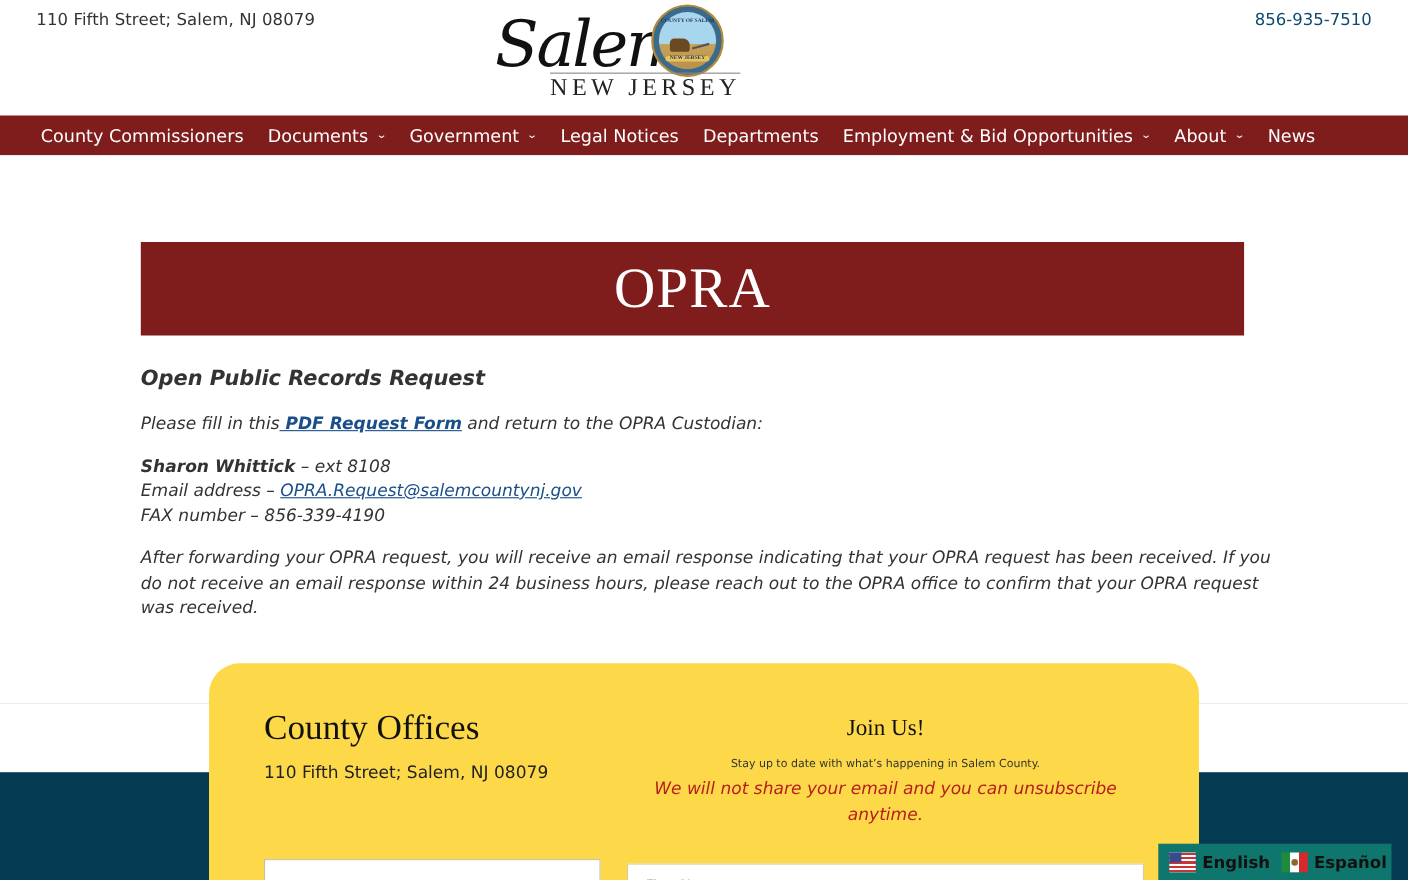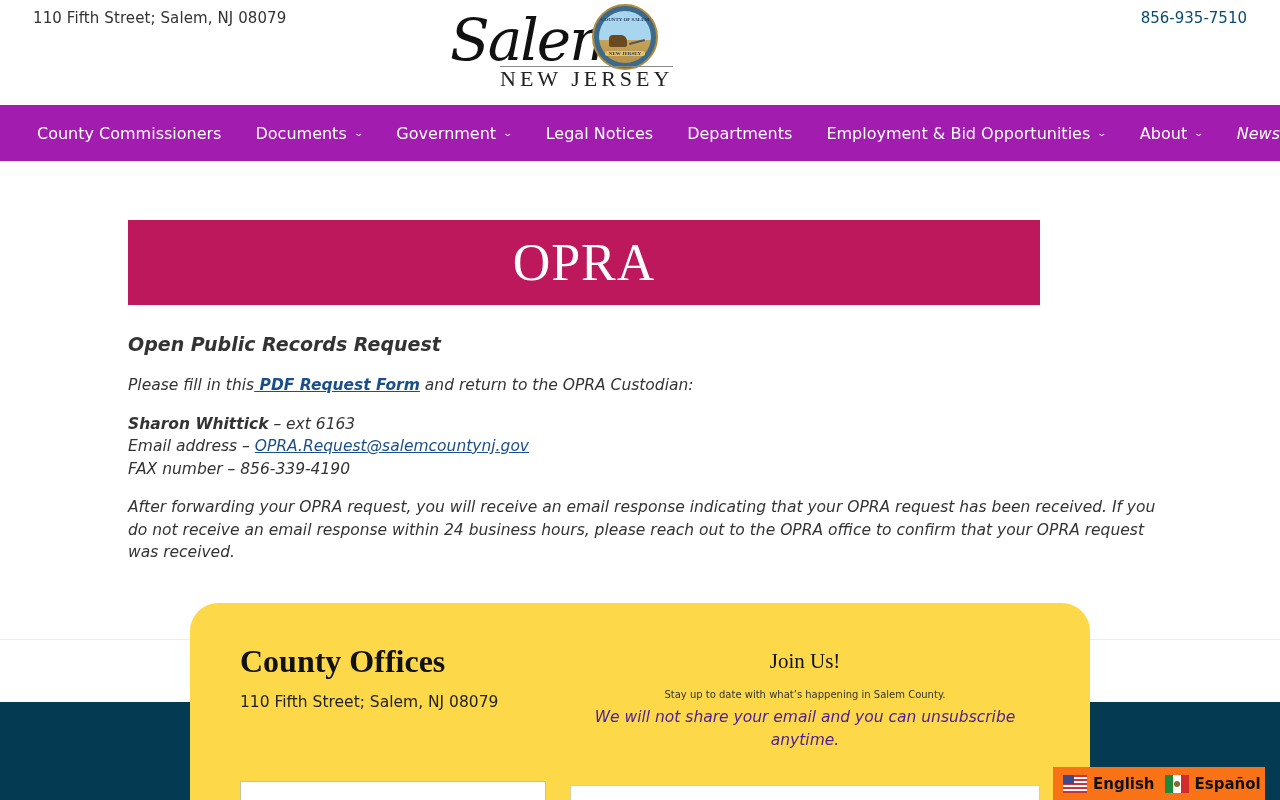--- a/index.html
+++ b/index.html
@@ -15,54 +15,54 @@
   .logo-text-right { position: absolute; left: 206px; top: 2px; font-family: "DejaVu Serif", serif; font-style: italic; font-size: 58px; color: #111; letter-spacing: -2px; }
   .logo-sub { position: absolute; left: 50px; top: 62px; font-family: "Liberation Serif", serif; font-size: 22px; letter-spacing: 4px; color: #222; border-top: 1px solid #888; padding-top: 0; line-height: 24px; }
   .seal { position: absolute; left: 142px; top: 0; width: 66px; height: 66px; border-radius: 50%; background: #3c6a8c; border: 2px solid #b08b3b; overflow: hidden; }
   .seal-inner { position: absolute; left: 5px; top: 5px; width: 52px; height: 52px; border-radius: 50%; background: linear-gradient(#a8d6ee 0%, #a8d6ee 55%, #c6a35a 55%, #b8914a 100%); }
   .seal-text { position: absolute; left: 0; top: 6px; width: 52px; text-align: center; font-family: "Liberation Serif", serif; font-size: 5px; font-weight: bold; line-height: 6px; color: #1a2f5a; }
   .seal-horse { position: absolute; left: 10px; top: 24px; width: 18px; height: 12px; background: #6b4a22; border-radius: 4px 6px 2px 2px; }
   .seal-plow { position: absolute; left: 30px; top: 30px; width: 16px; height: 2px; background: #555; transform: rotate(-15deg); }
   .seal-bottom { position: absolute; left: 6px; top: 40px; width: 40px; text-align: center; font-family: "Liberation Serif", serif; font-size: 5px; font-weight: bold; color: #1a2f5a; background: #e7c462; border-radius: 3px; }
 
   
-  .nav { position: absolute; top: 105px; left: 0; width: 1280px; height: 56px; background: #a21caf; display: flex; align-items: center; padding-left: 37px; justify-content: space-between; }
+  .nav { position: absolute; top: 105px; left: 0; width: 1280px; height: 36px; background: #7f1d1d; display: flex; align-items: center; padding-left: 37px; }
   .nav-item { color: #ffffff; font-size: 16px; margin-right: 22px; display: flex; align-items: center; white-space: nowrap; cursor: pointer; }
   .nav-item .chev { font-size: 9px; margin-left: 8px; display: inline-block; transform: scaleX(1.4); }
-  .nav-item.last { margin-right: 0; font-style: italic; }
+  .nav-item.last { margin-right: 0; }
 
   
-  .banner { position: absolute; left: 128px; top: 220px; width: 912px; height: 85px; background: #be185d; display: flex; align-items: center; justify-content: center; }
+  .banner { position: absolute; left: 128px; top: 220px; width: 1003px; height: 85px; background: #7f1d1d; display: flex; align-items: center; justify-content: center; }
   .banner h1 { font-family: "Liberation Serif", serif; font-weight: normal; color: #fff; font-size: 52px; letter-spacing: 1px; }
 
   
   .content { position: absolute; left: 128px; top: 330px; width: 1030px; font-size: 15.5px; line-height: 22.5px; color: #333; font-style: italic; }
   .content h2 { font-size: 19px; font-weight: bold; color: #333; margin-bottom: 16px; line-height: 28px; }
   .content p { margin-bottom: 16px; }
   .content a { color: #1a4f8a; text-decoration: underline; }
   .content a.bold { font-weight: bold; }
 
   
   .footer-line { position: absolute; left: 0; top: 639px; width: 1280px; height: 1px; background: #ececec; }
   .footer-dark { position: absolute; left: 0; top: 702px; width: 1280px; height: 98px; background: #043a52; }
   .yellow-card { position: absolute; left: 190px; top: 603px; width: 900px; height: 230px; background: #fdd94a; border-radius: 28px 28px 0 0; }
   .card-left { position: absolute; left: 50px; top: 40px; width: 310px; }
-  .card-left h3 { font-family: "Liberation Serif", serif; font-weight: bold; font-size: 32px; color: #111; line-height: 36px; margin-bottom: 10px; }
+  .card-left h3 { font-family: "Liberation Serif", serif; font-weight: normal; font-size: 32px; color: #111; line-height: 36px; margin-bottom: 10px; }
   .card-left .addr { font-size: 15.5px; color: #222; line-height: 26px; }
   .card-left .phone { font-size: 15.5px; color: #333; font-weight: bold; line-height: 26px; }
   .card-right { position: absolute; left: 380px; top: 40px; width: 470px; text-align: center; }
   .card-right h3 { font-family: "Liberation Serif", serif; font-weight: normal; font-size: 21px; color: #111; line-height: 36px; margin-bottom: 4px; }
   .card-right .sub { font-size: 10px; color: #333; line-height: 23px; }
-  .card-right .note { font-size: 15.5px; color: #4c1d95; font-style: italic; line-height: 23px; }
+  .card-right .note { font-size: 15.5px; color: #b91c1c; font-style: italic; line-height: 23px; }
   .input-left { position: absolute; left: 50px; top: 178px; width: 306px; height: 40px; background: #fff; border: 1px solid #c8c0a0; }
   .input-right { position: absolute; left: 380px; top: 182px; width: 470px; height: 40px; background: #fff; border: 1px solid #d8cf9a; font-size: 13px; color: #aaa; padding: 10px 16px; font-family: "DejaVu Sans", sans-serif; }
   .input-right::placeholder { color: #999; }
 
   
-  .lang { position: absolute; left: 1053px; top: 767px; width: 212px; height: 33px; background: #f97316; display: flex; align-items: center; padding-left: 10px; }
+  .lang { position: absolute; left: 1053px; top: 767px; width: 212px; height: 33px; background: #0f766e; display: flex; align-items: center; padding-left: 10px; }
   .lang-opt { display: flex; align-items: center; font-weight: bold; font-size: 15px; color: #111; margin-right: 10px; cursor: pointer; }
   .flag { width: 24px; height: 18px; margin-right: 6px; display: inline-block; }
   .flag-us { background: repeating-linear-gradient(#c8343a 0 2px, #fff 2px 4px); position: relative; }
   .flag-us::before { content: ""; position: absolute; left: 0; top: 0; width: 11px; height: 9px; background: #3b4a8c; }
   .flag-mx { background: linear-gradient(90deg, #1e8a3c 0 33%, #fff 33% 66%, #d32b2b 66% 100%); position: relative; }
   .flag-mx::before { content: ""; position: absolute; left: 9px; top: 6px; width: 6px; height: 6px; border-radius: 50%; background: #8a6a2a; }
 </style>
 </head>
 <body>
 
@@ -117,21 +117,21 @@
 <div class="banner">
   <h1>OPRA</h1>
 </div>
 
 <main class="content">
   <h2>Open Public Records Request</h2>
   <p>
     <span>Please fill in this</span><a class="bold" href="#"> PDF Request Form</a><span> and return to the OPRA Custodian:</span>
   </p>
   <p>
-    <strong>Sharon Whittick</strong><span> – ext 6163</span><br>
+    <strong>Sharon Whittick</strong><span> – ext 8108</span><br>
     <span>Email address – </span><a href="#">OPRA.Request@salemcountynj.gov</a><br>
     <span>FAX number – 856-339-4190</span>
   </p>
   <p>After forwarding your OPRA request, you will receive an email response indicating that your OPRA request has been received. If you do not receive an email response within 24 business hours, please reach out to the OPRA office to confirm that your OPRA request was received.</p>
 </main>
 
 <div class="footer-line"></div>
 <div class="footer-dark"></div>
 
 <div class="yellow-card">

